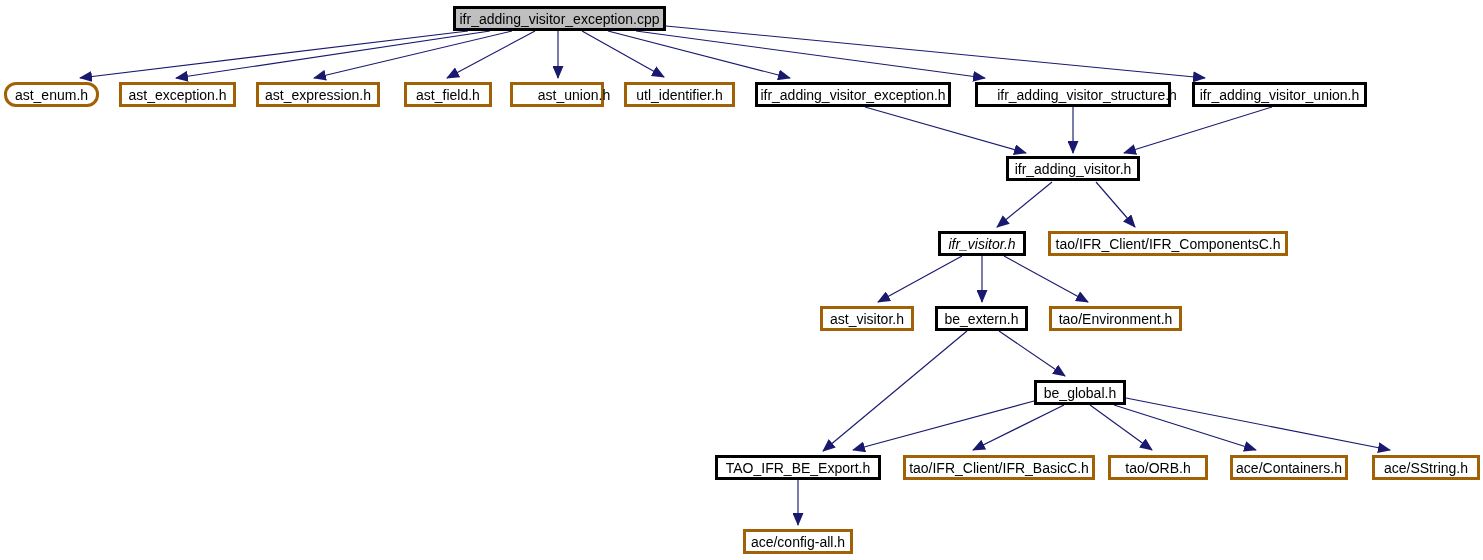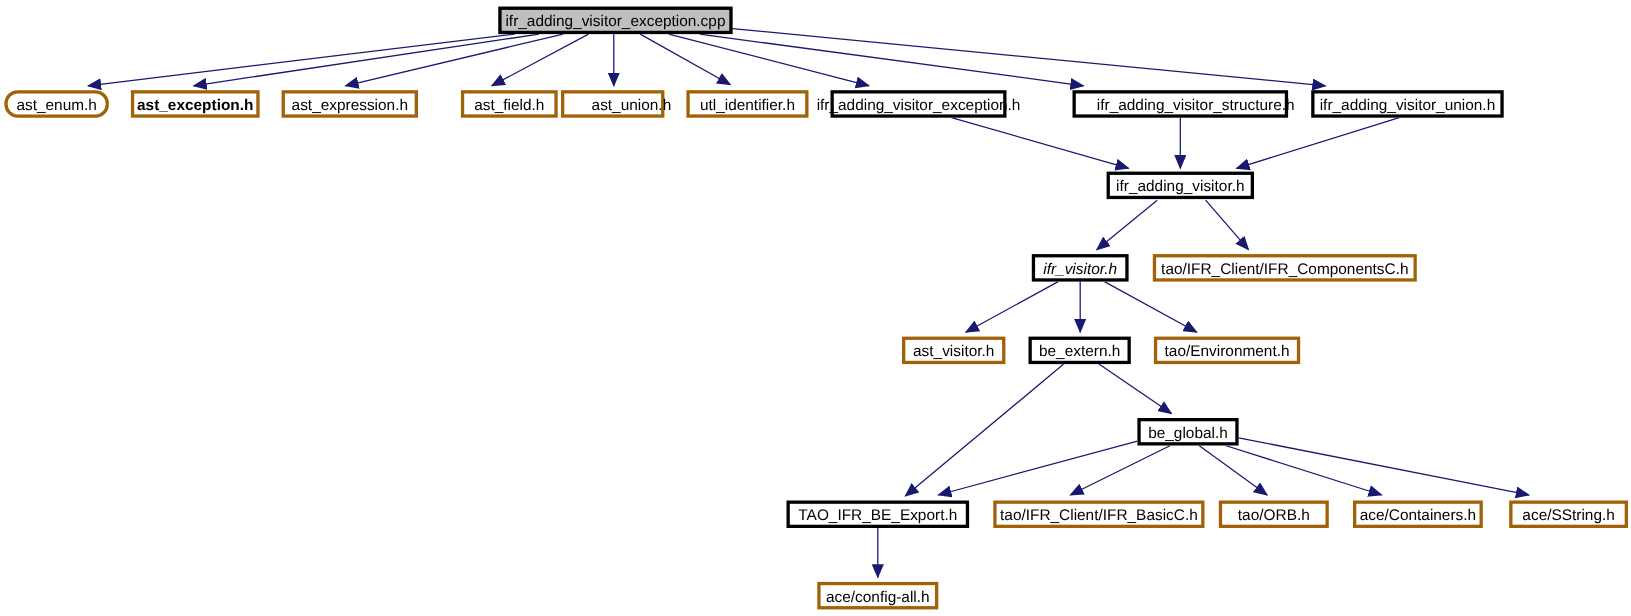--- a/index.html
+++ b/index.html
@@ -84,26 +84,26 @@
     <line class="edge-line" x1="1064" y1="405" x2="973" y2="450" marker-end="url(#arrow)"></line>
     <line class="edge-line" x1="1090" y1="405" x2="1152" y2="450" marker-end="url(#arrow)"></line>
     <line class="edge-line" x1="1114" y1="405" x2="1256" y2="450" marker-end="url(#arrow)"></line>
     <line class="edge-line" x1="1126" y1="398" x2="1390" y2="450" marker-end="url(#arrow)"></line>
     <line class="edge-line" x1="798" y1="480" x2="798" y2="525" marker-end="url(#arrow)"></line>
   </svg>
 
   <div class="node root" style="left:453px;  top:6px;   width:213px; height:25px;">ifr_adding_visitor_exception.cpp</div>
 
   <div class="node plain" style="left:4px;    top:82px;  width:95px;  height:25px;border-radius:12px;">ast_enum.h</div>
-  <div class="node plain" style="left:119px;  top:82px;  width:117px; height:25px;font-weight:bold;">ast_exception.h</div>
+  <div class="node plain" style="left:119px;  top:82px;  width:117px; height:25px;">ast_exception.h</div>
   <div class="node plain" style="left:256px;  top:82px;  width:124px; height:25px;">ast_expression.h</div>
-  <div class="node plain" style="left:404px;  top:82px;  width:88px;  height:25px;margin-left:15px;">ast_field.h</div>
+  <div class="node plain" style="left:404px;  top:82px;  width:88px;  height:25px;">ast_field.h</div>
   <div class="node plain" style="left:510px;  top:82px;  width:94px;  height:25px;padding-left:34px;">ast_union.h</div>
   <div class="node plain" style="left:624px;  top:82px;  width:111px; height:25px;">utl_identifier.h</div>
-  <div class="node linked" style="left:755px;  top:82px;  width:160px; height:25px;">ifr_adding_visitor_exception.h</div>
+  <div class="node linked" style="left:755px;  top:82px;  width:196px; height:25px;">ifr_adding_visitor_exception.h</div>
   <div class="node linked" style="left:975px;  top:82px;  width:196px; height:25px;padding-left:28px;">ifr_adding_visitor_structure.h</div>
   <div class="node linked" style="left:1192px; top:82px;  width:175px; height:25px;">ifr_adding_visitor_union.h</div>
 
   <div class="node linked" style="left:1006px; top:156px; width:134px; height:25px;">ifr_adding_visitor.h</div>
 
   <div class="node linked" style="left:938px;  top:231px; width:88px;  height:25px;font-style:italic;">ifr_visitor.h</div>
   <div class="node plain" style="left:1048px; top:231px; width:240px; height:25px;">tao/IFR_Client/IFR_ComponentsC.h</div>
 
   <div class="node plain" style="left:820px;  top:306px; width:94px;  height:25px;">ast_visitor.h</div>
   <div class="node linked" style="left:935px;  top:306px; width:93px;  height:25px;">be_extern.h</div>

